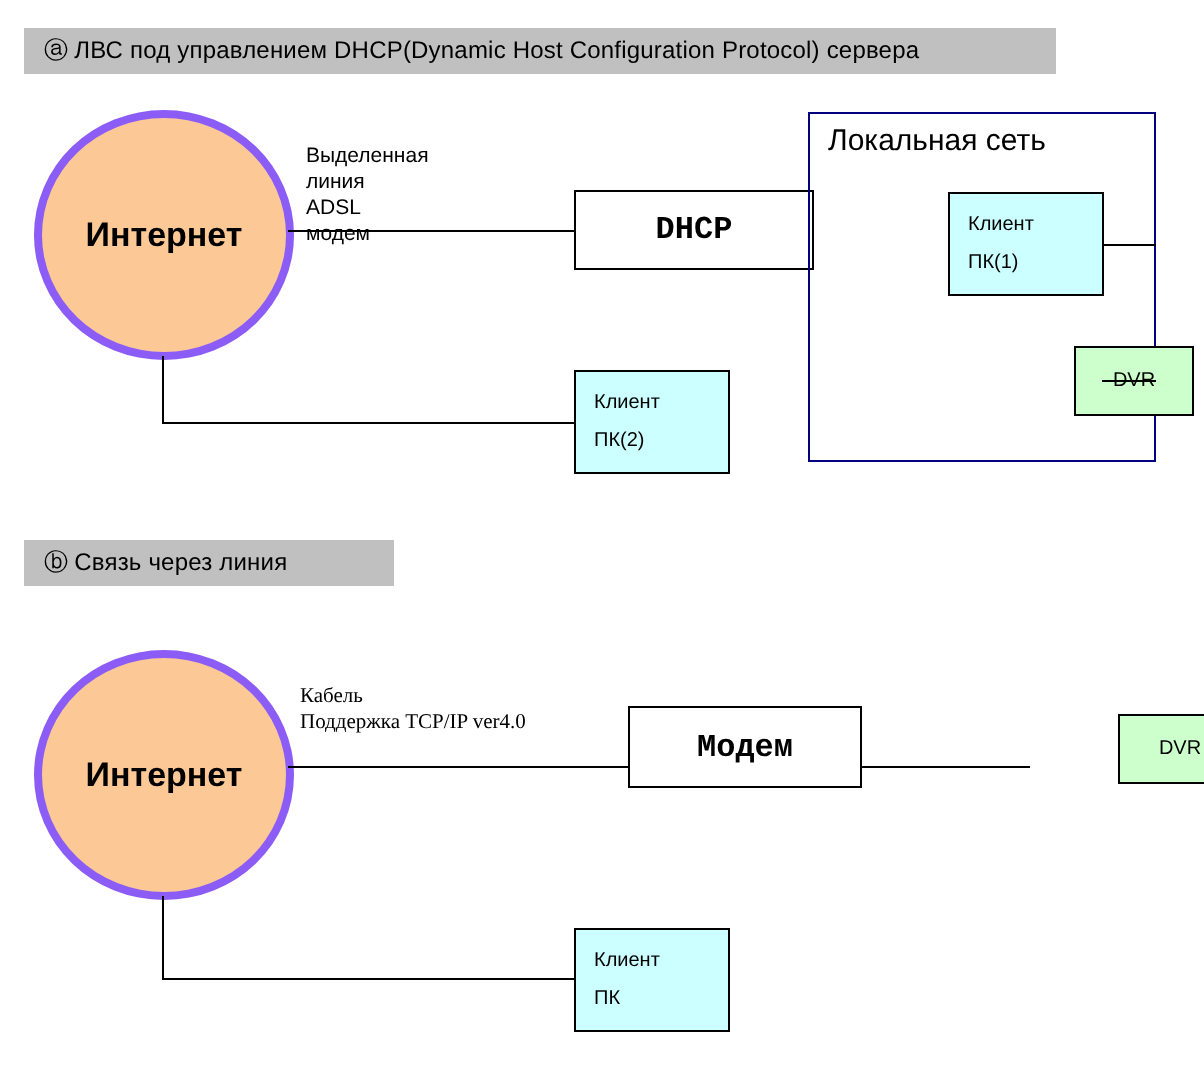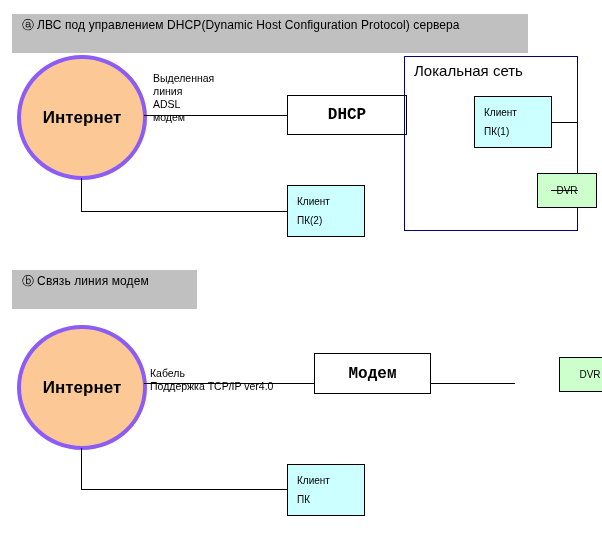--- a/index.html
+++ b/index.html
@@ -20,21 +20,21 @@
   }
 
   
   .section-header {
     position: absolute;
     background: #c0c0c0;
     color: #000000;
     font-size: 12px;
     line-height: 23px;
     height: 23px;
-    padding: 0 8px 16px 10px;
+    padding: 0 8px 0 10px;
     white-space: nowrap;
     letter-spacing: 0.1px;
   }
   .section-header .marker {
     font-size: 12px;
     margin-right: 3px;
   }
 
   
   .internet {
@@ -165,28 +165,28 @@
   <div class="line-h" style="left:81px; top:211px; width:207px;"></div>
 
   <div class="node client" style="left:287px; top:185px; width:78px; height:52px;">
     <div>
       <div>Клиент</div>
       <div>ПК(2)</div>
     </div>
   </div>
 
   <div class="section-header" style="left:12px; top:270px; width:167px;">
-    <span class="marker">ⓑ</span><span>Связь линия модем</span>
+    <span class="marker">ⓑ</span><span>Связь через линия</span>
   </div>
 
   <div class="internet" style="left:17px; top:325px; width:130px; height:125px;">
     <span>Интернет</span>
   </div>
 
-  <div class="edge-label two-line" style="left:150px; top:367px;">
+  <div class="edge-label two-line" style="left:150px; top:342px;font-family:Liberation Serif, serif;">
     <div>Кабель</div>
     <div>Поддержка TCP/IP ver4.0</div>
   </div>
 
   <div class="line-h" style="left:144px; top:383px; width:171px;"></div>
 
   <div class="node bold" style="left:314px; top:353px; width:117px; height:41px;">
     <span>Модем</span>
   </div>
 

